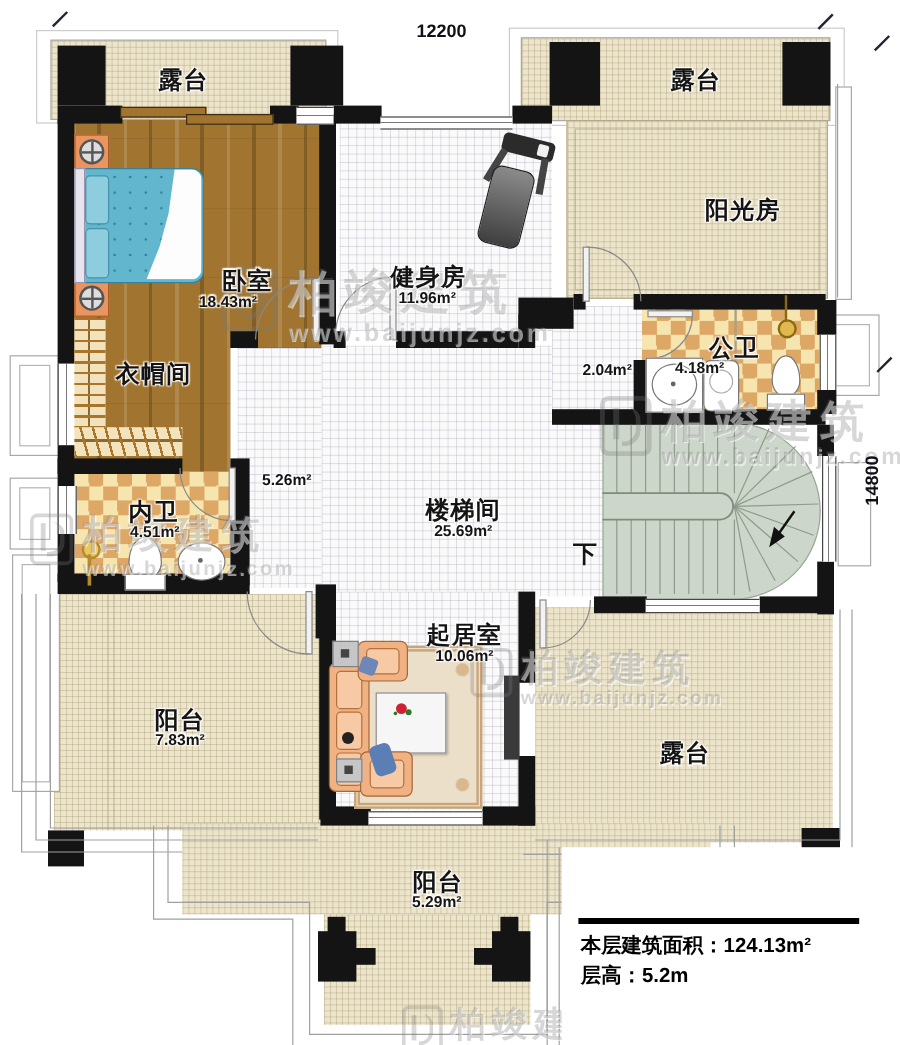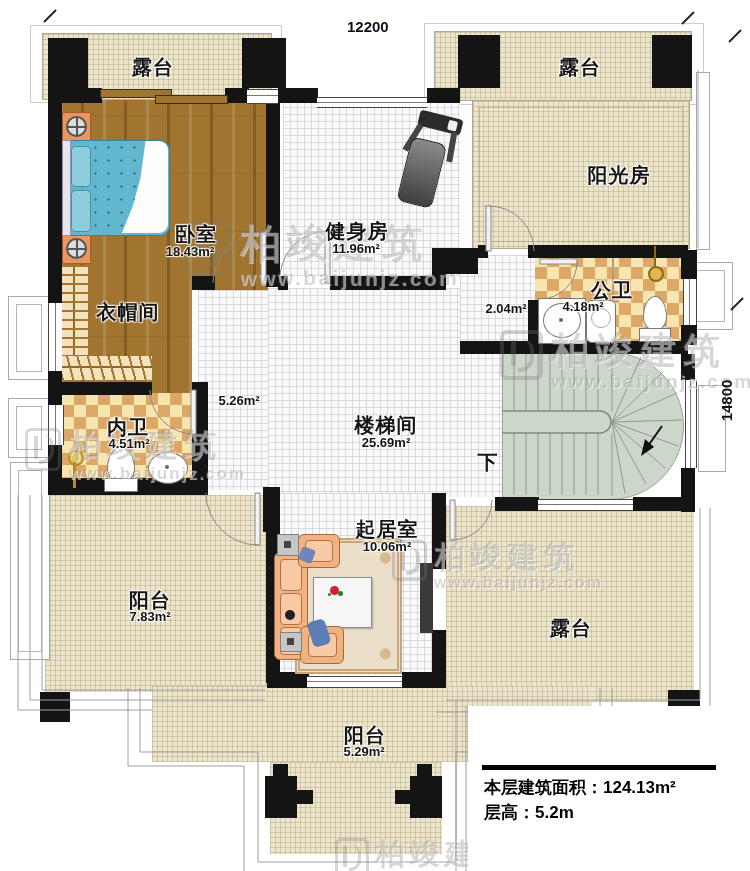--- a/index.html
+++ b/index.html
@@ -331,21 +331,21 @@
   <div class="wm" style="left:335px;top:838px;font-size:19px;">
     <div class="wm-logo"></div>
     <div>
         <div class="wm-brand">柏竣建筑</div>
         <div class="wm-url">www.baijunjz.com</div>
       </div>
   </div>
 
   <div class="rname" style="left:153px;top:67px;">露台</div>
   <div class="rname" style="left:580px;top:67px;">露台</div>
-  <div class="rname" style="left:180px;top:234px;padding-left:32px;">卧室</div>
+  <div class="rname" style="left:190px;top:234px;padding-left:32px;">卧室</div>
   <div class="rarea" style="left:190px;top:251px;">18.43m²</div>
   <div class="rname" style="left:357px;top:231px;">健身房</div>
   <div class="rarea" style="left:356px;top:248px;">11.96m²</div>
   <div class="rname" style="left:586px;top:175px;margin-left:33px;">阳光房</div>
   <div class="rname" style="left:612px;top:290px;">公卫</div>
   <div class="rarea" style="left:583px;top:306px;">4.18m²</div>
   <div class="rarea" style="left:506px;top:308px;">2.04m²</div>
   <div class="rname" style="left:128px;top:312px;">衣帽间</div>
   <div class="rname" style="left:128px;top:427px;">内卫</div>
   <div class="rarea" style="left:129px;top:443px;">4.51m²</div>

